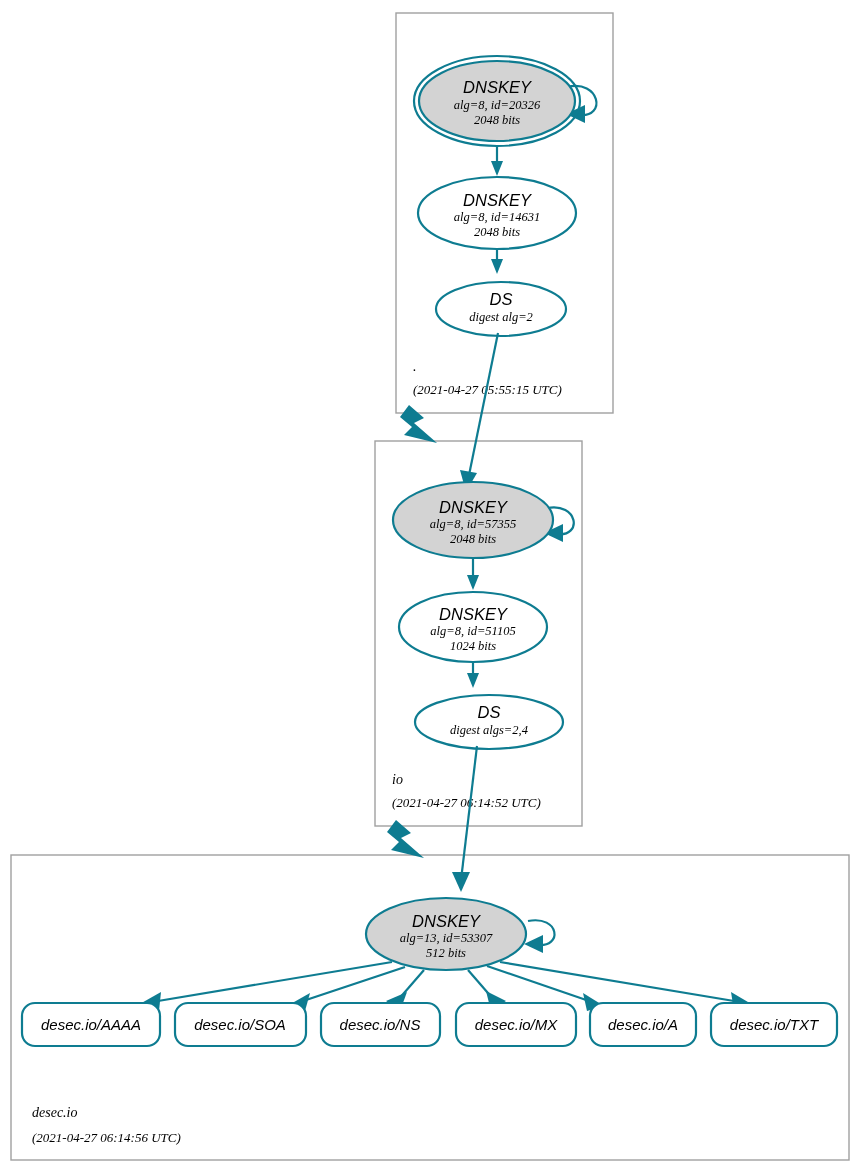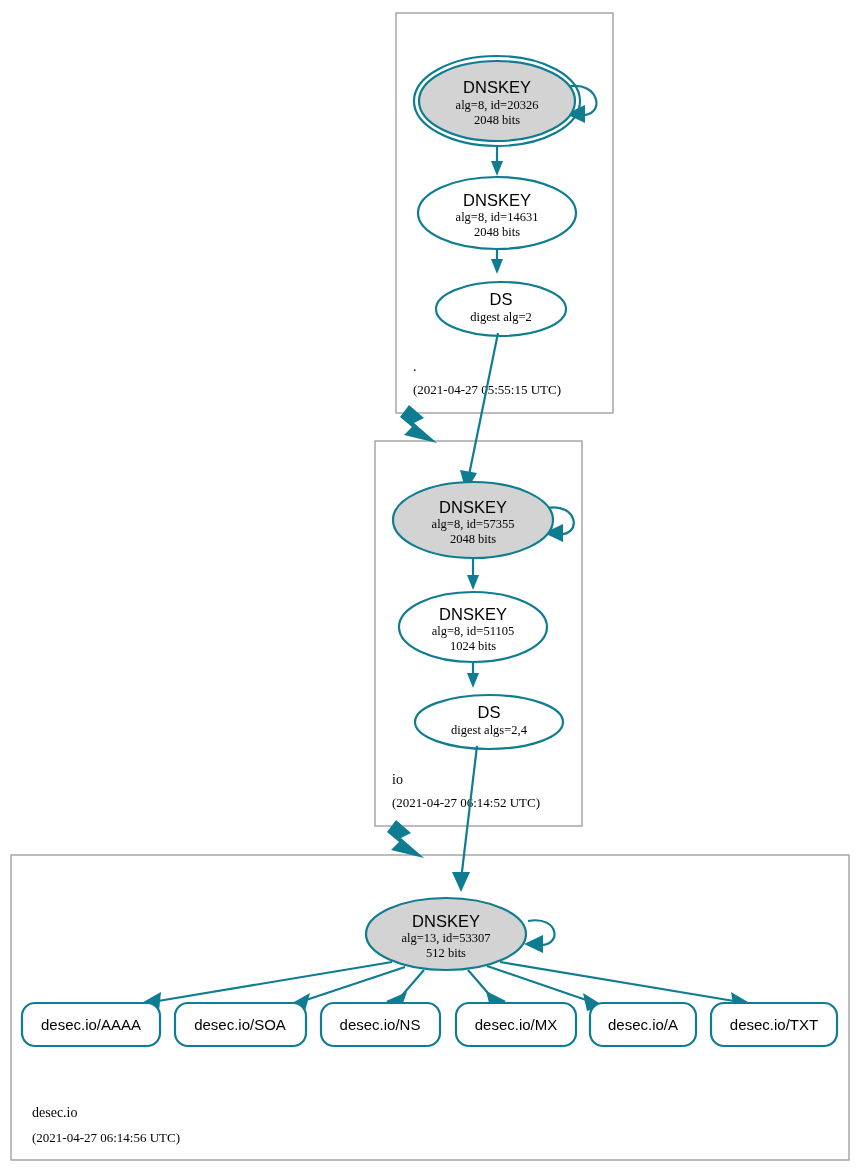--- a/index.html
+++ b/index.html
@@ -10,20 +10,21 @@
   body {
     width: 860px;
     height: 1173px;
     font-family: "Liberation Sans", sans-serif;
     overflow: hidden;
   }
   #diagram-root {
     position: relative;
     width: 688px;
     height: 1173px;
+    font-style: italic;
   }
   svg#dnssec-svg {
     display: block;
     width: 860px;
     height: 1173px;
   }
   .zone-box {
     fill: none;
     stroke: #a0a0a0;
     stroke-width: 1.4;

